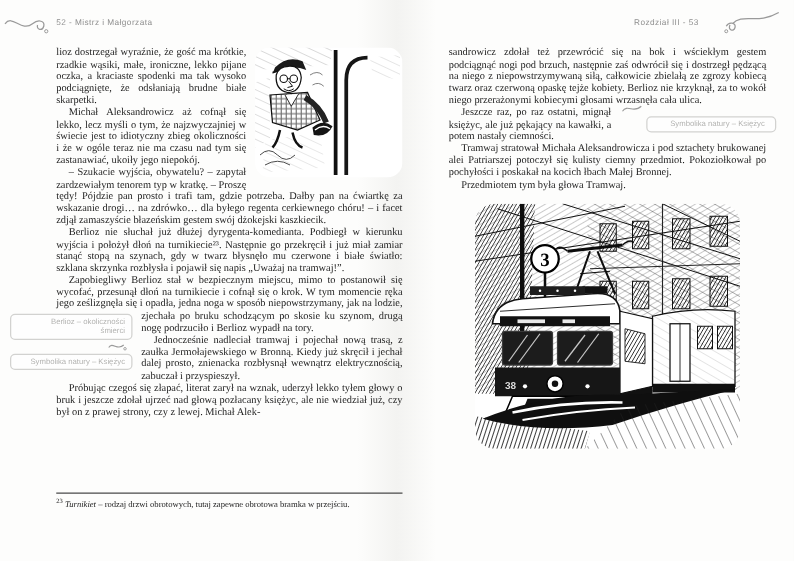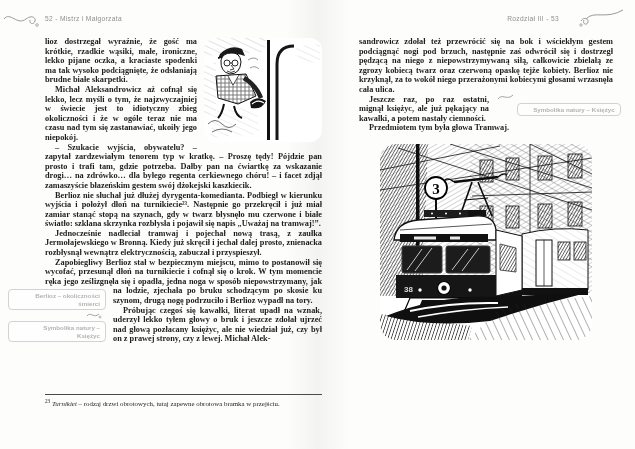--- a/index.html
+++ b/index.html
@@ -31,21 +31,21 @@
   .swash-right{right:10px;top:7px;}
 
   .body-text{
     position:absolute;top:37px;
     font-size:8.3px;line-height:9.6px;
     text-align:justify;
     color:#1d1d1d;
   }
   .text-left{left:45px;width:277px;}
   .text-right{left:37px;width:254px;}
-  .body-text p{margin:0;text-indent:10px;font-weight:bold;}
+  .body-text p{margin:0;text-indent:10px;}
   .body-text p.noindent{text-indent:0;}
 
   .illu1-float{
     float:right;width:118px;height:104px;
     margin:1px 0 3px 7px;
   }
   .illu1-float svg{display:block;width:118px;height:104px;}
 
   .notes-float{
     float:left;width:62px;height:56px;
@@ -144,38 +144,38 @@
             <path d="M8,94 q10,-6 20,0" stroke="#4a4a4a" stroke-width="0.8" fill="none"></path>
             <path d="M44,22 q6,-4 10,0 M46,30 q5,-3 9,1" stroke="#555" stroke-width="0.6" fill="none"></path>
           </g>
         </svg>
           </span><span>lioz dostrzegał wyraźnie, że gość ma krótkie, rzadkie wąsiki, małe, ironiczne, lekko pijane oczka, a kraciaste spodenki ma tak wysoko podciągnięte, że odsłaniają brudne białe skarpetki.</span>
       </p>
 
       <p>Michał Aleksandrowicz aż cofnął się lekko, lecz myśli o tym, że najzwyczajniej w świecie jest to idiotyczny zbieg okoliczności i że w ogóle teraz nie ma czasu nad tym się zastanawiać, ukoiły jego niepokój.</p>
       <p>– Szukacie wyjścia, obywatelu? – zapytał zardzewiałym tenorem typ w kratkę. – Proszę tędy! Pójdzie pan prosto i trafi tam, gdzie potrzeba. Dałby pan na ćwiartkę za wskazanie drogi… na zdrówko… dla byłego regenta cerkiewnego chóru! – i facet zdjął zamaszyście błazeńskim gestem swój dżokejski kaszkiecik.</p>
       <p>Berlioz nie słuchał już dłużej dyrygenta-komedianta. Podbiegł w kierunku wyjścia i położył dłoń na turnikiecie²³. Następnie go przekręcił i już miał zamiar stanąć stopą na szynach, gdy w twarz błysnęło mu czerwone i białe światło: szklana skrzynka rozbłysła i pojawił się napis „Uważaj na tramwaj!”.</p>
-      <p>Jednocześnie nadleciał tramwaj i pojechał nową trasą, z zaułka Jermołajewskiego w Bronną. Kiedy już skręcił i jechał dalej prosto, znienacka rozbłysnął wewnątrz elektrycznością, zabuczał i przyspieszył.</p>
-
       <p>
         <span>Zapobiegliwy Berlioz stał w bezpiecznym miejscu, mimo to postanowił się wycofać, przesunął dłoń na turnikiecie i cofnął się o krok. W tym momencie ręka jego ześlizgnęła się i opadła, jedna noga w sposób niepowstrzymany, jak na lodzie, zjechała po bruku schodzącym po skosie</span>
         <span class="notes-float">
             <span class="notes-inner">
           <span class="margin-note" style="display:block">Berlioz – okoliczności śmierci</span>
           <span class="curl-row" style="display:block"><svg width="16" height="10" viewBox="0 0 16 10">
             <path d="M1 6 C 4 1, 8 9, 13 4" stroke="#9a9a9a" stroke-width="0.9" fill="none"></path>
             <circle cx="14" cy="7" r="1" fill="none" stroke="#9a9a9a" stroke-width="0.7"></circle>
           </svg></span>
           <span class="margin-note" style="display:block">Symbolika natury – Księżyc</span>
         </span>
           </span>
         <span>ku szynom, drugą nogę podrzuciło i Berlioz wypadł na tory.</span>
       </p>
 
-      <p>Próbując czegoś się kawałki, literat upadł na wznak, uderzył lekko tyłem głowy o bruk i jeszcze zdołał ujrzeć nad głową pozłacany księżyc, ale nie wiedział już, czy był on z prawej strony, czy z lewej. Michał Alek-</p>
+      <p>Jednocześnie nadleciał tramwaj i pojechał nową trasą, z zaułka Jermołajewskiego w Bronną. Kiedy już skręcił i jechał dalej prosto, znienacka rozbłysnął wewnątrz elektrycznością, zabuczał i przyspieszył.</p>
+
+      <p>Próbując czegoś się złapać, literat zarył na wznak, uderzył lekko tyłem głowy o bruk i jeszcze zdołał ujrzeć nad głową pozłacany księżyc, ale nie wiedział już, czy był on z prawej strony, czy z lewej. Michał Alek-</p>
     </div>
 
     <div class="footnote">
       <span class="fn-marker">23</span>
       <span class="fn-term">Turnikiet</span><span> – rodzaj drzwi obrotowych, tutaj zapewne obrotowa bramka w przejściu.</span>
     </div>
   </div>
 
   <div class="page page-right">
 
@@ -191,20 +191,21 @@
       <p>
         <span class="note-float-right">
           <svg class="curl-right" width="18" height="11" viewBox="0 0 18 11">
             <path d="M1 7 C 5 1, 10 9, 16 3" stroke="#9a9a9a" stroke-width="0.9" fill="none"></path>
           </svg>
           <span class="margin-note">Symbolika natury – Księżyc</span>
         </span>
         <span>Jeszcze raz, po raz ostatni, mignął księżyc, ale już pękający na kawałki, a potem nastały ciemności.</span>
       </p>
 
+      <p>Tramwaj stratował Michała Aleksandrowicza i pod sztachety brukowanej alei Patriarszej potoczył się kulisty ciemny przedmiot. Pokoziołkował po pochyłości i poskakał na kocich łbach Małej Bronnej.</p>
       <p>Przedmiotem tym była głowa Tramwaj.</p>
 
       <div class="illu2-wrap">
         <svg viewBox="0 0 212 196">
           <defs>
             <clipPath id="tclip">
                 <rect x="0" y="0" width="212" height="196" rx="16"></rect>
               </clipPath>
             <pattern id="pDark" width="2.6" height="2.6" patternUnits="userSpaceOnUse" patternTransform="rotate(30)">
               <line x1="0" y1="0" x2="0" y2="2.6" stroke="#151515" stroke-width="1.2"></line>

